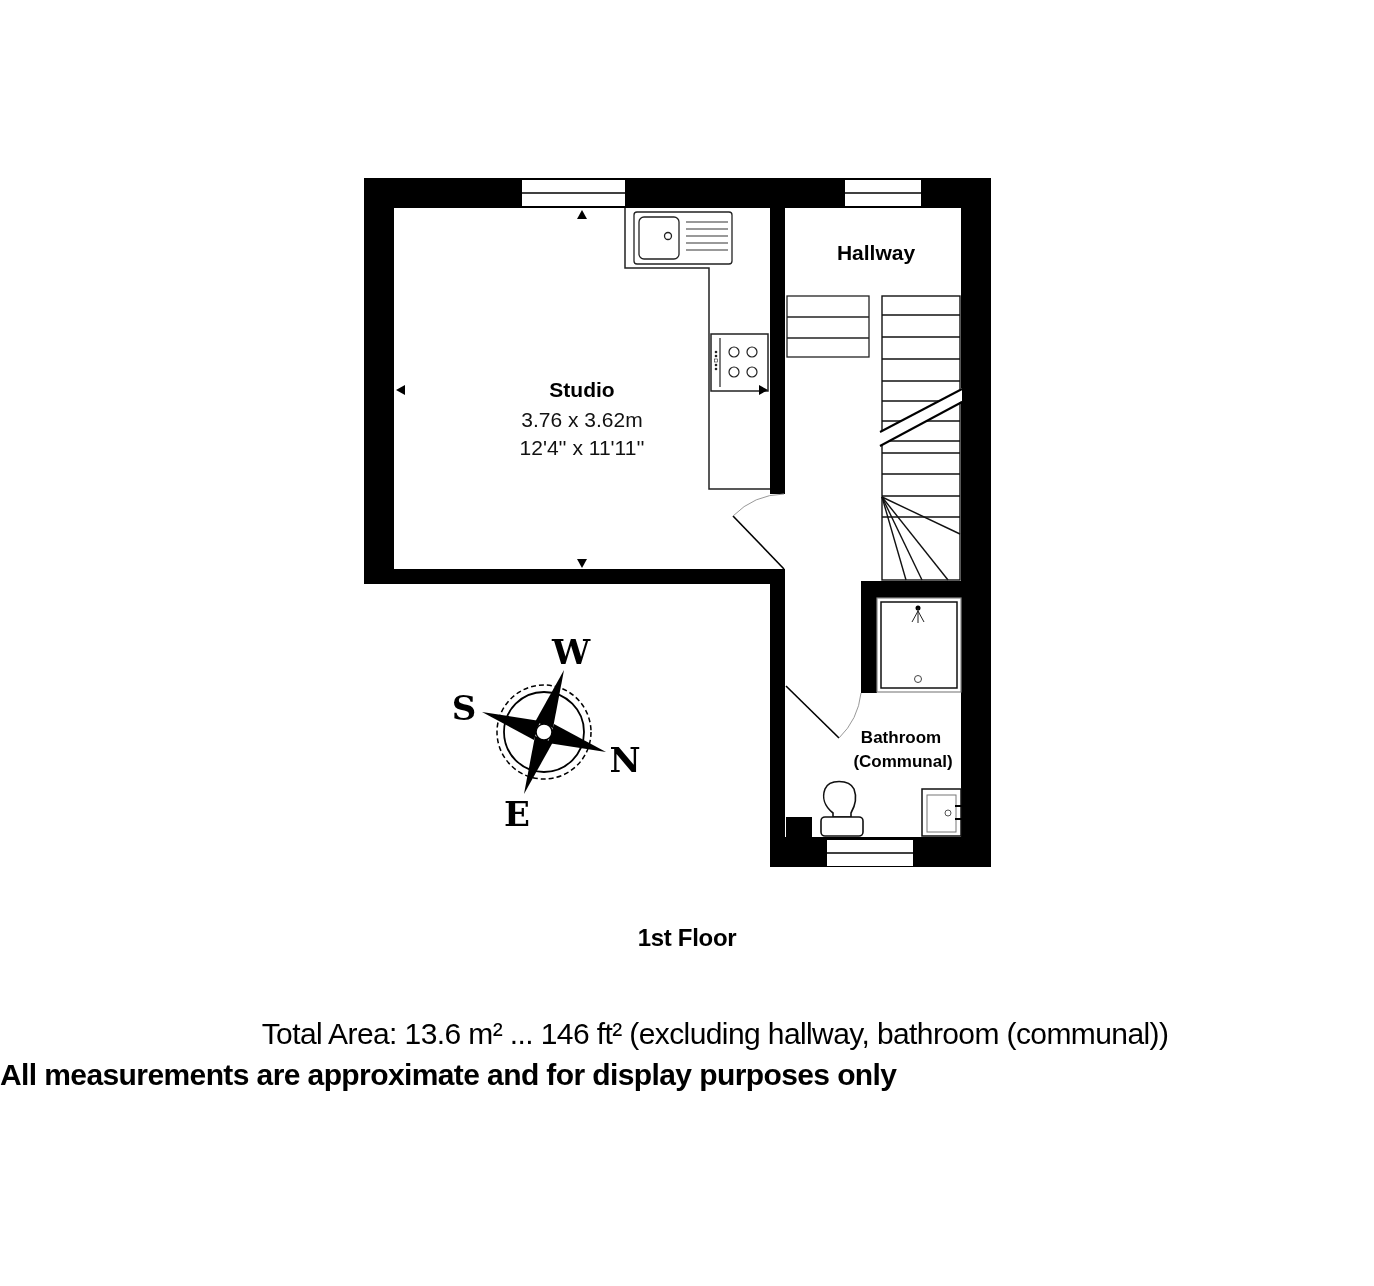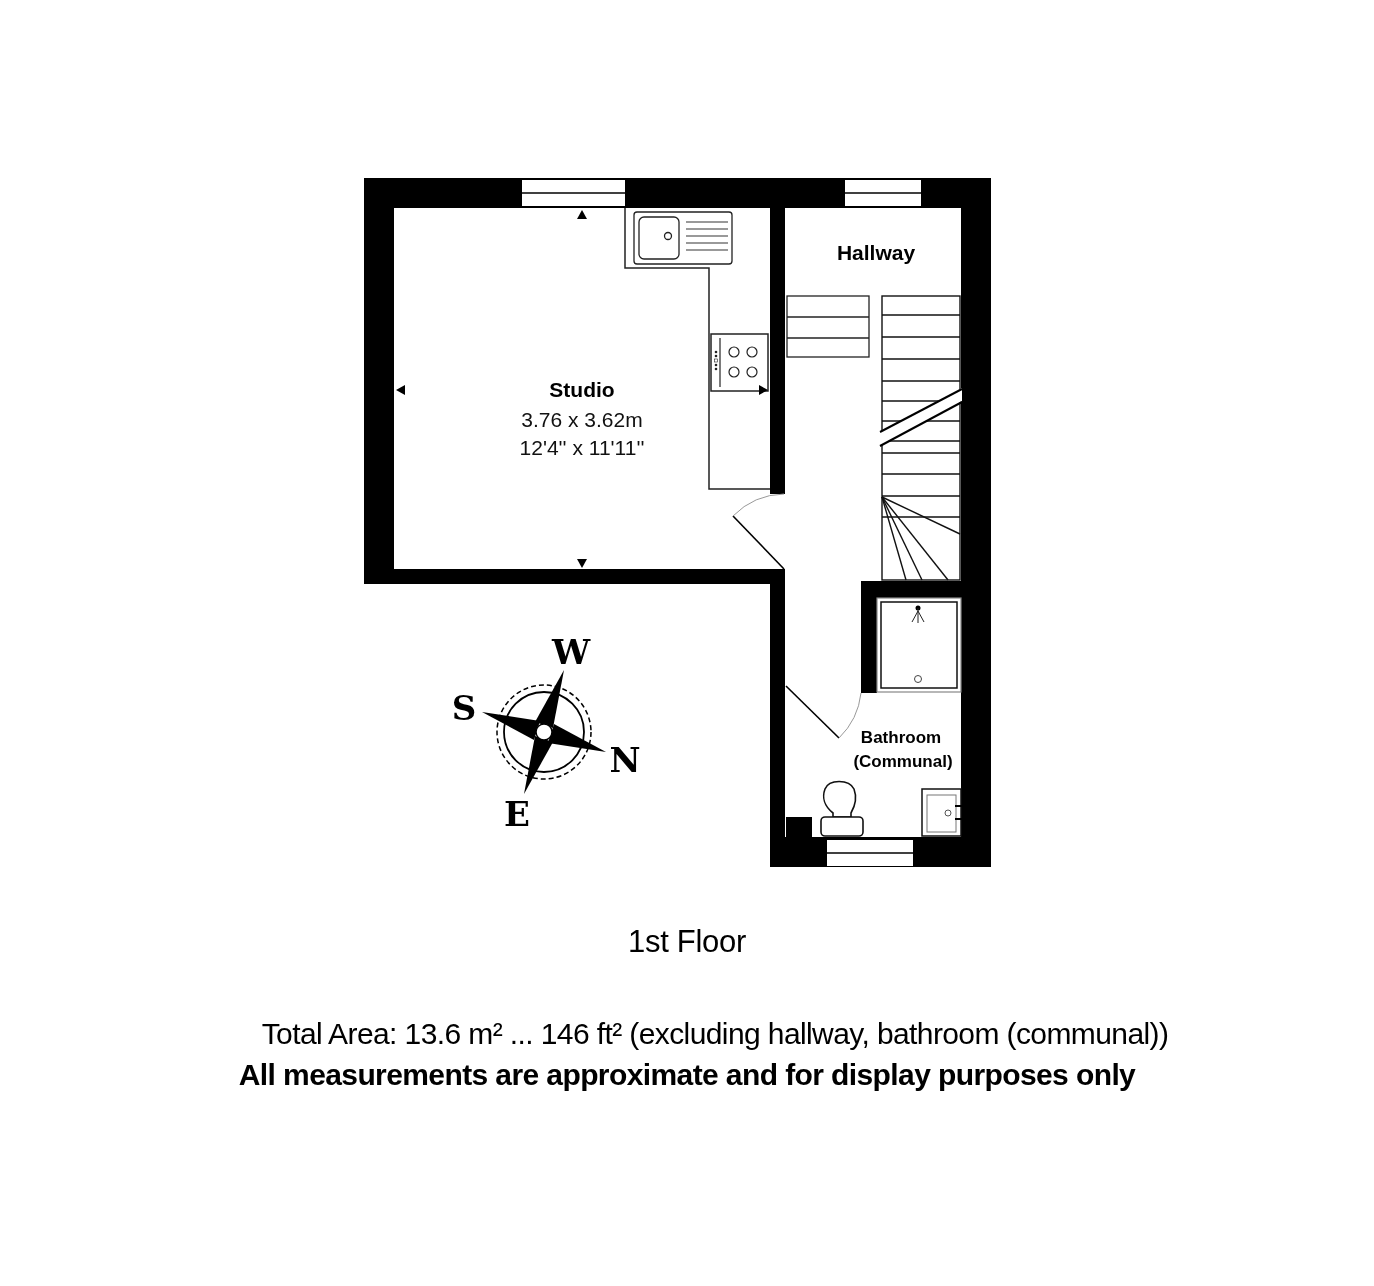--- a/index.html
+++ b/index.html
@@ -1,23 +1,23 @@
 <!DOCTYPE html>
 <html><head>
   <meta charset="utf-8">
   <style>
     html, body { margin: 0; padding: 0; background: #ffffff; }
     body { width: 1374px; height: 1286px; position: relative; overflow: hidden; font-family: "Liberation Sans", sans-serif; color: #000; }
     #plan { position: absolute; left: 0; top: 0; width: 1374px; height: 1286px; }
     .room-label { font-family: "Liberation Sans", sans-serif; font-weight: bold; fill: #000; }
     .dim-text { font-family: "Liberation Sans", sans-serif; fill: #111; }
     .compass-letter { font-family: "DejaVu Serif", "Liberation Serif", serif; font-weight: bold; fill: #000; }
-    .floor-title { position: absolute; left: 0; width: 1374px; top: 924px; text-align: center; font-weight: normal; font-size: 31px; letter-spacing: -0.3px; }
+    .floor-title { position: absolute; left: 0; width: 1374px; top: 924px; text-align: center; font-weight: bold; font-size: 24px; letter-spacing: -0.3px; }
     .area-line { position: absolute; left: 0; width: 1374px; top: 1017px; text-align: center; font-size: 30px; letter-spacing: -0.6px; padding-left: 28px; }
-    .disclaimer { position: absolute; left: 0; width: 1374px; top: 1058px; text-align: center; font-weight: bold; font-size: 30px; letter-spacing: -0.6px; }
+    .disclaimer { position: absolute; left: 0; width: 1374px; top: 1058px; text-align: left; font-weight: bold; font-size: 30px; letter-spacing: -0.6px; }
   </style>
 </head>
 <body>
 
 <svg id="plan" viewBox="0 0 1374 1286" xmlns="http://www.w3.org/2000/svg">
 
   <g fill="#000">
 
     <rect x="364" y="178" width="627" height="30"></rect>
 

